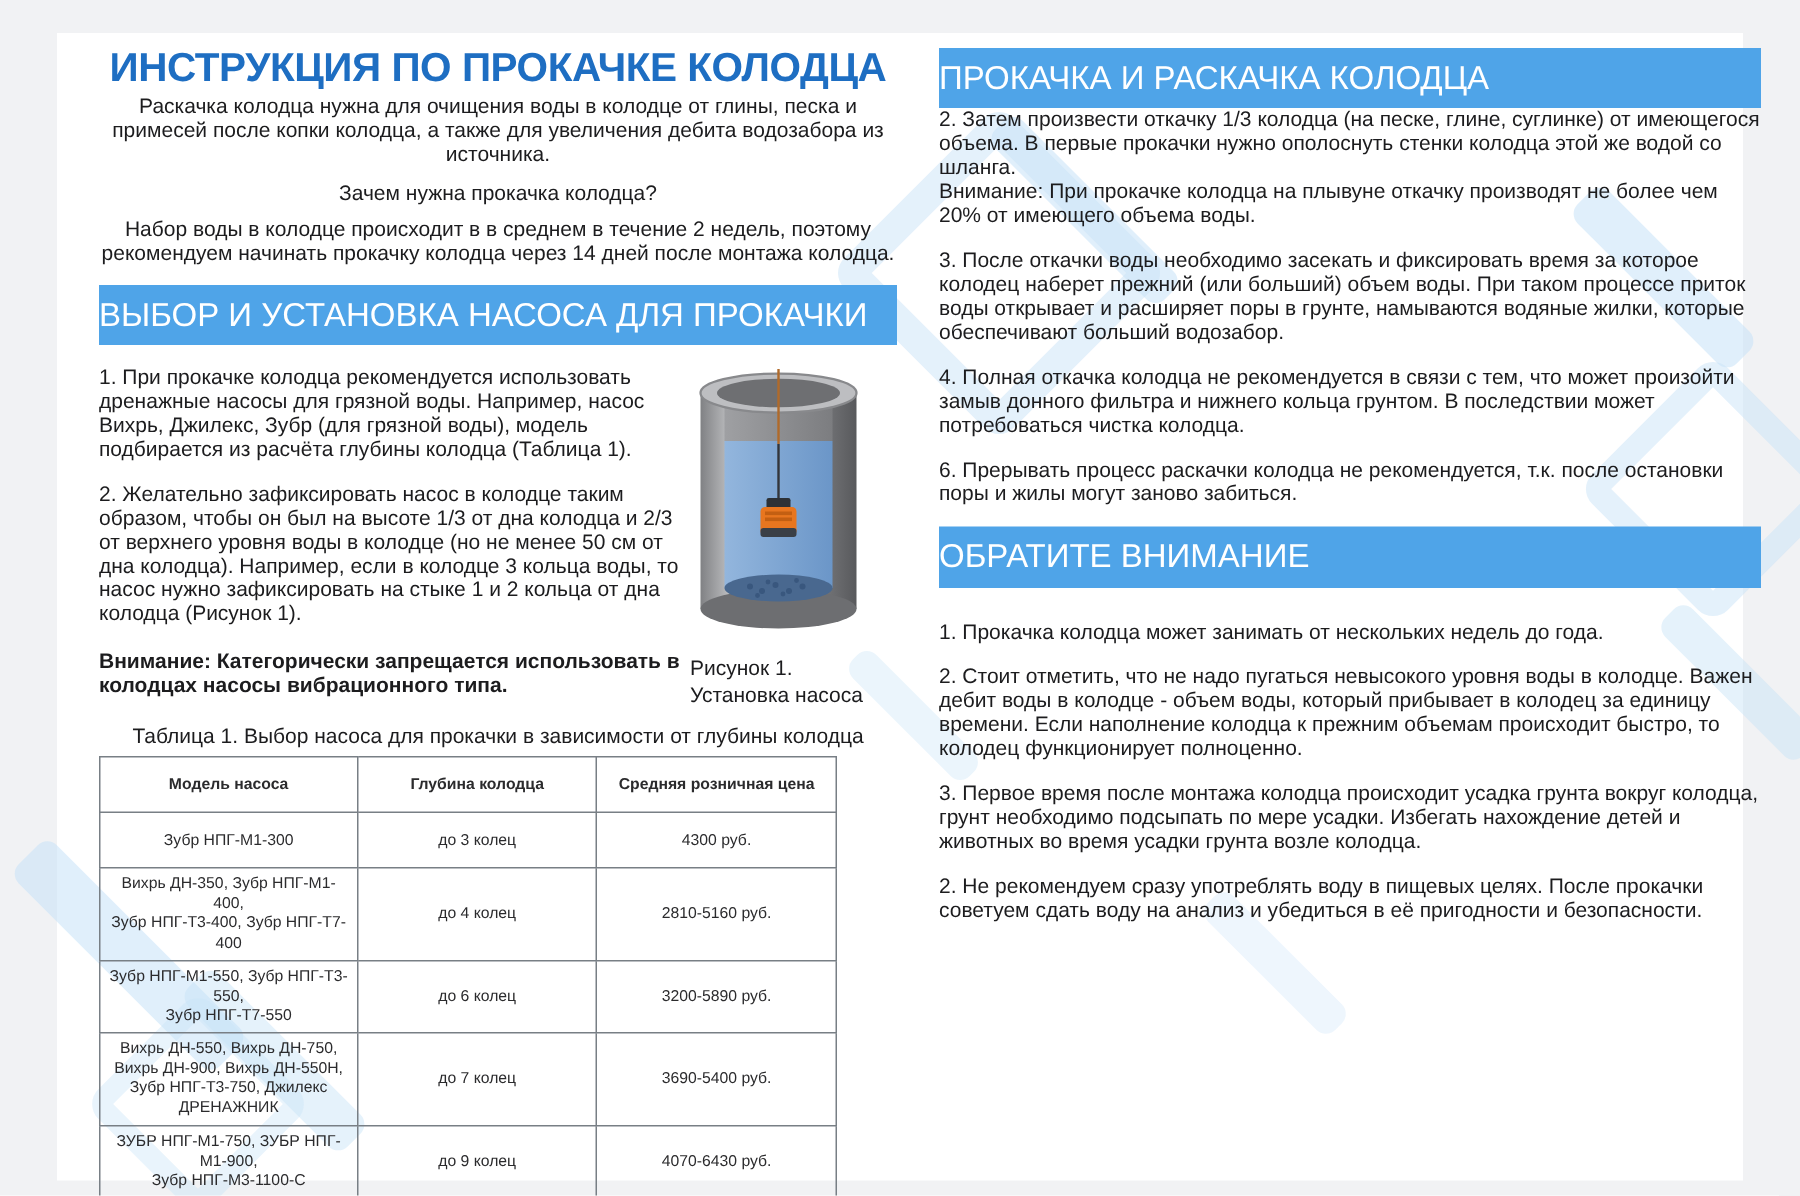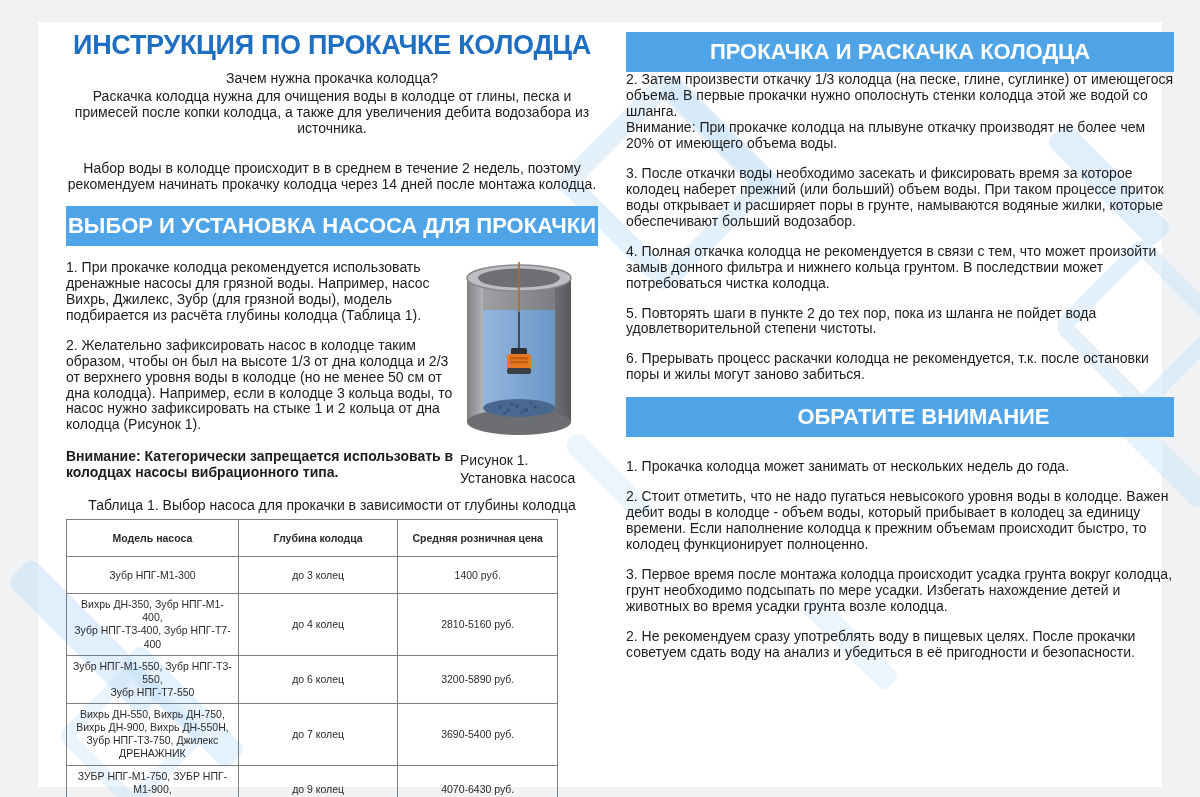--- a/index.html
+++ b/index.html
@@ -24,25 +24,25 @@
   .col-left  { left:28px;  top:0; width:532px; }
   .col-right { left:588px; top:0; width:548px; }
   .doc-title {
     margin-top:8px;
     font-size:27px; font-weight:800; letter-spacing:-0.3px;
     color:#1e6ec2; text-align:center; line-height:1.15;
   }
   .intro { text-align:center; font-size:14px; line-height:1.14; }
   .intro-q  { margin-top:10px; }
   .intro-p1 { margin-top:2px; }
-  .intro-p2 { margin-top:24px; }
+  .intro-p2 { margin-top:8px; }
   .banner {
     margin-top:13px;
     background:#4fa4e8; color:#ffffff;
-    font-size:22px; font-weight:700; text-align:center;
+    font-size:22px; font-weight:400; 
     padding:8px 0 9px; line-height:1.05;
   }
   .body-txt { font-size:14px; line-height:1.14; }
   .content-row { display:flex; margin-top:14px; }
   .txt-stack { width:394px; }
   .fig-stack { flex:1; text-align:left; padding-top:0; }
   .para { margin:0 0 13px 0; }
   .para:last-child { margin-bottom:0; }
   .warn-left { margin-top:16px; font-weight:700; }
   .fig-caption { font-size:14px; line-height:1.3; margin-top:5px; }
@@ -58,21 +58,21 @@
     text-align:center; vertical-align:middle;
     padding:4px 6px; height:28px; line-height:1.25;
   }
   table.pump th { font-weight:700; }
   table.pump col.c1 { width:35%; }
   table.pump col.c2 { width:32.5%; }
   table.pump col.c3 { width:32.5%; }
   td.pre { white-space:pre-line; }
   
   .col-right .banner-top { margin-top:10px; }
-  .col-right .banner-mid { margin-top:8px;padding-left:47px; }
+  .col-right .banner-mid { margin-top:8px; }
   .col-right .first-after-banner { margin-top:22px; }
   .col-right .para { margin-bottom:14px; }
   .warn-inline { font-weight:400; }
 </style>
 </head>
 <body>
 
 <div class="page">
 
   <div class="wm wm-bar" style="left:672px; top:38px;  width:26px; height:160px; transform:rotate(-45deg);"></div>
@@ -83,22 +83,22 @@
   <div class="wm wm-bar" style="left:30px;  top:520px; width:36px; height:190px; transform:rotate(-45deg);"></div>
   <div class="wm wm-bar" style="left:130px; top:610px; width:30px; height:150px; transform:rotate(-45deg); opacity:.45;"></div>
   <div class="wm wm-diamond" style="left:40px;  top:660px; width:80px; height:80px; transform:rotate(45deg); border-width:14px; opacity:.4;"></div>
   <div class="wm wm-bar" style="left:560px; top:400px; width:22px; height:110px; transform:rotate(-45deg); opacity:.35;"></div>
   <div class="wm wm-bar" style="left:800px; top:560px; width:24px; height:120px; transform:rotate(-45deg); opacity:.3;"></div>
 
   <div class="col col-left">
 
     <div class="doc-title">ИНСТРУКЦИЯ ПО ПРОКАЧКЕ КОЛОДЦА</div>
 
+    <div class="intro intro-p1">Раскачка колодца нужна для очищения воды в колодце от глины, песка и примесей после копки колодца, а также для увеличения дебита водозабора из источника.</div>
     <div class="intro intro-q">Зачем нужна прокачка колодца?</div>
-    <div class="intro intro-p1">Раскачка колодца нужна для очищения воды в колодце от глины, песка и примесей после копки колодца, а также для увеличения дебита водозабора из источника.</div>
     <div class="intro intro-p2">Набор воды в колодце происходит в в среднем в течение 2 недель, поэтому рекомендуем начинать прокачку колодца через 14 дней после монтажа колодца.</div>
 
     <div class="banner">ВЫБОР И УСТАНОВКА НАСОСА ДЛЯ ПРОКАЧКИ</div>
 
     <div class="content-row">
       <div class="txt-stack body-txt">
         <p class="para">1. При прокачке колодца рекомендуется использовать дренажные насосы для грязной воды. Например, насос Вихрь, Джилекс, Зубр (для грязной воды), модель подбирается из расчёта глубины колодца (Таблица 1).</p>
         <p class="para" style="margin-top:14px;">2. Желательно зафиксировать насос в колодце таким образом, чтобы он был на высоте 1/3 от дна колодца и 2/3 от верхнего уровня воды в колодце (но не менее 50 см от дна колодца). Например, если в колодце 3 кольца воды, то насос нужно зафиксировать на стыке 1 и 2 кольца от дна колодца (Рисунок 1).</p>
         <p class="para warn-left">Внимание: Категорически запрещается использовать в колодцах насосы вибрационного типа.</p>
       </div>
@@ -175,21 +175,21 @@
         <tr>
           <th>Модель насоса</th>
           <th>Глубина колодца</th>
           <th>Средняя розничная цена</th>
         </tr>
       </thead>
       <tbody>
         <tr>
             <td class="pre">Зубр НПГ-М1-300</td>
             <td>до 3 колец</td>
-            <td>1400 руб.</td>
+            <td>4300 руб.</td>
           </tr>
         <tr>
             <td class="pre">Вихрь ДН-350, Зубр НПГ-М1-400,
 Зубр НПГ-Т3-400, Зубр НПГ-Т7-400</td>
             <td>до 4 колец</td>
             <td>2810-5160 руб.</td>
           </tr>
         <tr>
             <td class="pre">Зубр НПГ-М1-550, Зубр НПГ-Т3-550,
 Зубр НПГ-Т7-550</td>
@@ -215,21 +215,20 @@
   </div>
 
   <div class="col col-right body-txt">
 
     <div class="banner banner-top">ПРОКАЧКА И РАСКАЧКА КОЛОДЦА</div>
 
     <p class="para" style="margin-bottom:0;">2. Затем произвести откачку 1/3 колодца (на песке, глине, суглинке) от имеющегося объема. В первые прокачки нужно ополоснуть стенки колодца этой же водой со шланга.</p>
     <p class="para warn-inline">Внимание: При прокачке колодца на плывуне откачку производят не более чем 20% от имеющего объема воды.</p>
     <p class="para">3. После откачки воды необходимо засекать и фиксировать время за которое колодец наберет прежний (или больший) объем воды. При таком процессе приток воды открывает и расширяет поры в грунте, намываются водяные жилки, которые обеспечивают больший водозабор.</p>
     <p class="para">4. Полная откачка колодца не рекомендуется в связи с тем, что может произойти замыв донного фильтра и нижнего кольца грунтом. В последствии может потребоваться чистка колодца.</p>
-    <p class="para">5. Повторять шаги в пункте 2 до тех пор, пока из шланга не пойдет вода удовлетворительной степени чистоты.</p>
     <p class="para">6. Прерывать процесс раскачки колодца не рекомендуется, т.к. после остановки поры и жилы могут заново забиться.</p>
 
     <div class="banner banner-mid">ОБРАТИТЕ ВНИМАНИЕ</div>
 
     <p class="para first-after-banner">1. Прокачка колодца может занимать от нескольких недель до года.</p>
     <p class="para">2. Стоит отметить, что не надо пугаться невысокого уровня воды в колодце. Важен дебит воды в колодце - объем воды, который прибывает в колодец за единицу времени. Если наполнение колодца к прежним объемам происходит быстро, то колодец функционирует полноценно.</p>
     <p class="para">3. Первое время после монтажа колодца происходит усадка грунта вокруг колодца, грунт необходимо подсыпать по мере усадки. Избегать нахождение детей и животных во время усадки грунта возле колодца.</p>
     <p class="para">2. Не рекомендуем сразу употреблять воду в пищевых целях. После прокачки советуем сдать воду на анализ и убедиться в её пригодности и безопасности.</p>
   </div>
 

